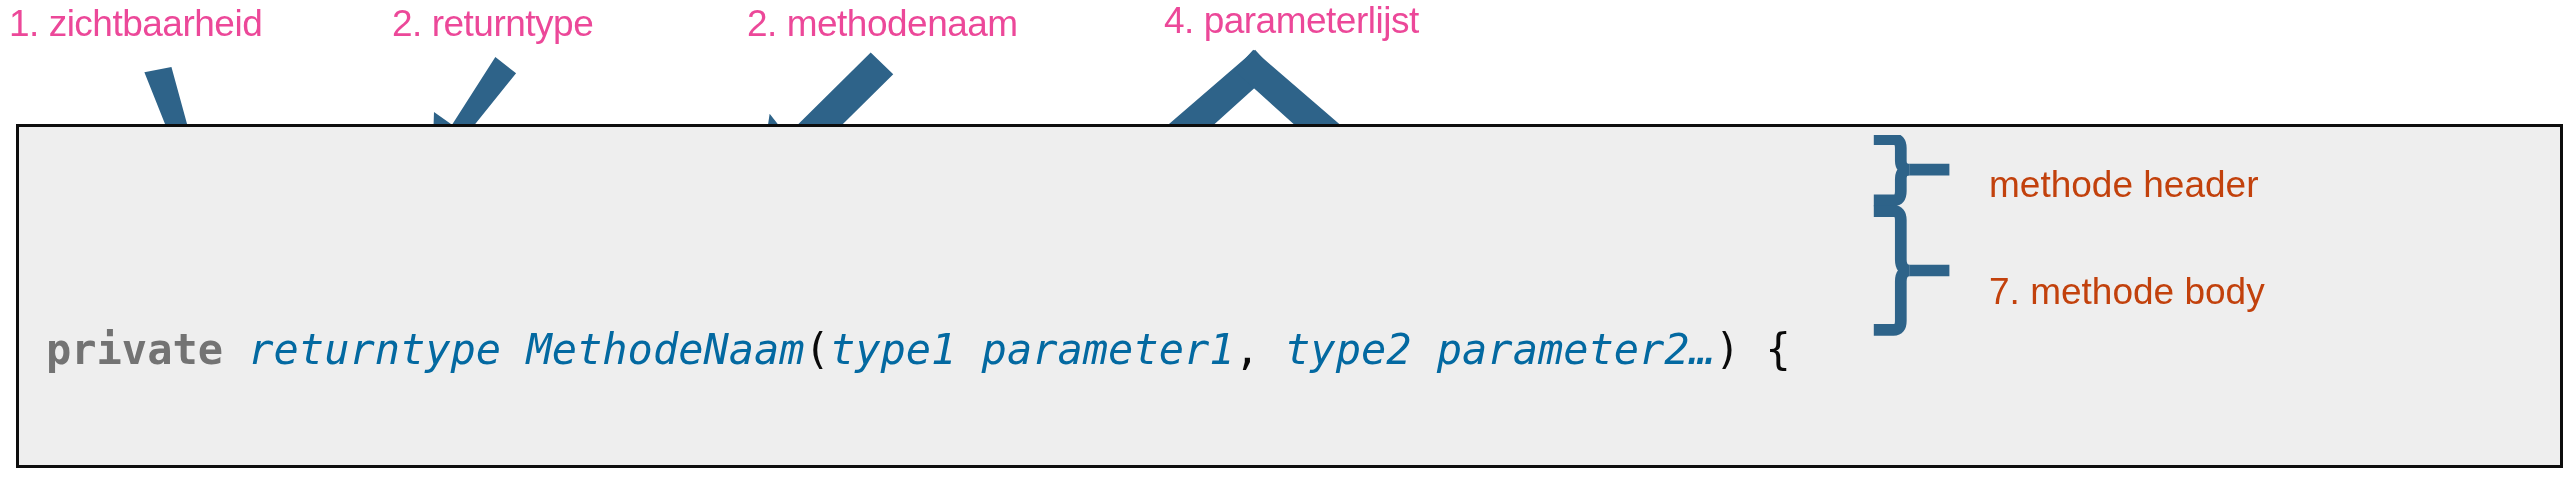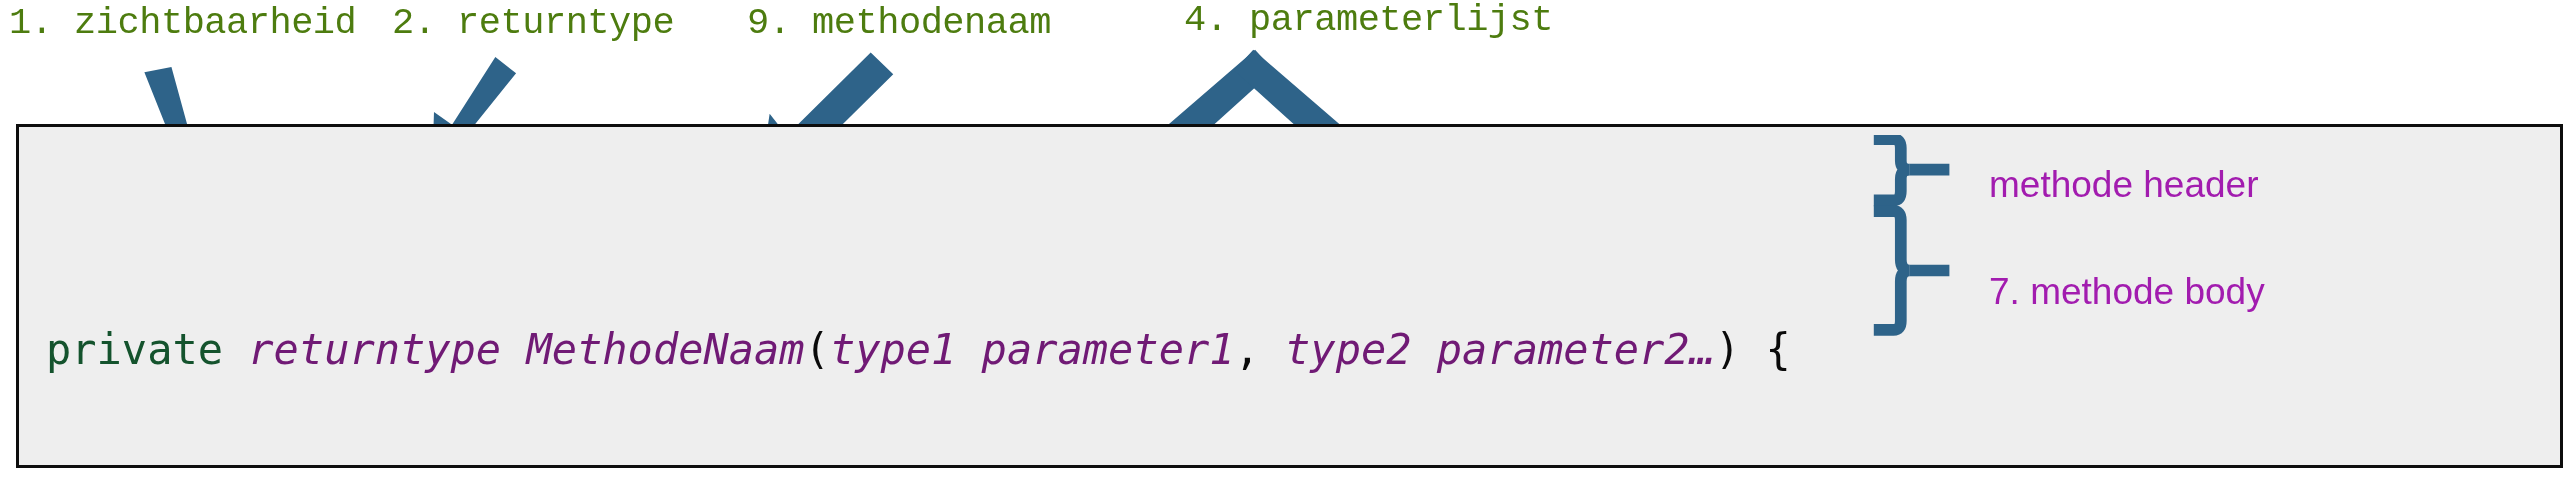--- a/index.html
+++ b/index.html
@@ -11,22 +11,22 @@
     width: 2576px;
     height: 483px;
     position: relative;
     overflow: hidden;
     font-family: "Liberation Sans", sans-serif;
   }
 
   
   .anno-label {
     position: absolute;
-    color: #4d7c0f;
-    font-family: Liberation Mono, monospace;
+    color: #ec4899;
+    font-family: Liberation Sans, sans-serif;
     font-size: 37px;
     font-weight: 400;
     letter-spacing: -0.5px;
     white-space: nowrap;
     line-height: 1;
   }
 
   
   .arrows-svg {
     position: absolute;
@@ -52,46 +52,46 @@
     position: absolute;
     left: 27px;
     top: 20px;
     font-family: "DejaVu Sans Mono", "Liberation Mono", monospace;
     font-size: 42px;
     line-height: 58px;
     white-space: pre;
   }
   .code-line { white-space: pre; }
 
-  .tok-kw      { color: #14532d; }
-  .tok-ph      { color: #701a75; font-style: italic; }
+  .tok-kw      { color: #737373; font-weight: bold; }
+  .tok-ph      { color: #0369a1; font-style: italic; }
   .tok-punct   { color: #0A0A0A; }
 
   
   .brace-svg {
     position: absolute;
     pointer-events: none;
   }
   .callout-label {
     position: absolute;
-    color: #a21caf;
+    color: #c2410c;
     font-family: "Liberation Sans", sans-serif;
     font-size: 37px;
     white-space: nowrap;
     line-height: 1;
   }
 </style>
 </head>
 <body>
 
 <div>
   <div class="anno-label" style="left:9px;  top:5.4px;">1. zichtbaarheid</div>
   <div class="anno-label" style="left:392px; top:5.4px;">2. returntype</div>
-  <div class="anno-label" style="left:747px; top:5.4px;">9. methodenaam</div>
-  <div class="anno-label" style="left:1164px; top:1.8px;margin-left:20px;">4. parameterlijst</div>
+  <div class="anno-label" style="left:747px; top:5.4px;">2. methodenaam</div>
+  <div class="anno-label" style="left:1164px; top:1.8px;">4. parameterlijst</div>
 </div>
 
 <svg class="arrows-svg" viewBox="0 0 2855 535">
 
   <g>
     <polygon fill="#2E6389" points="
       160,80  190,74  213,158  238,150  196,200  158,146  184,140 "></polygon>
   </g>
 
   <g>

